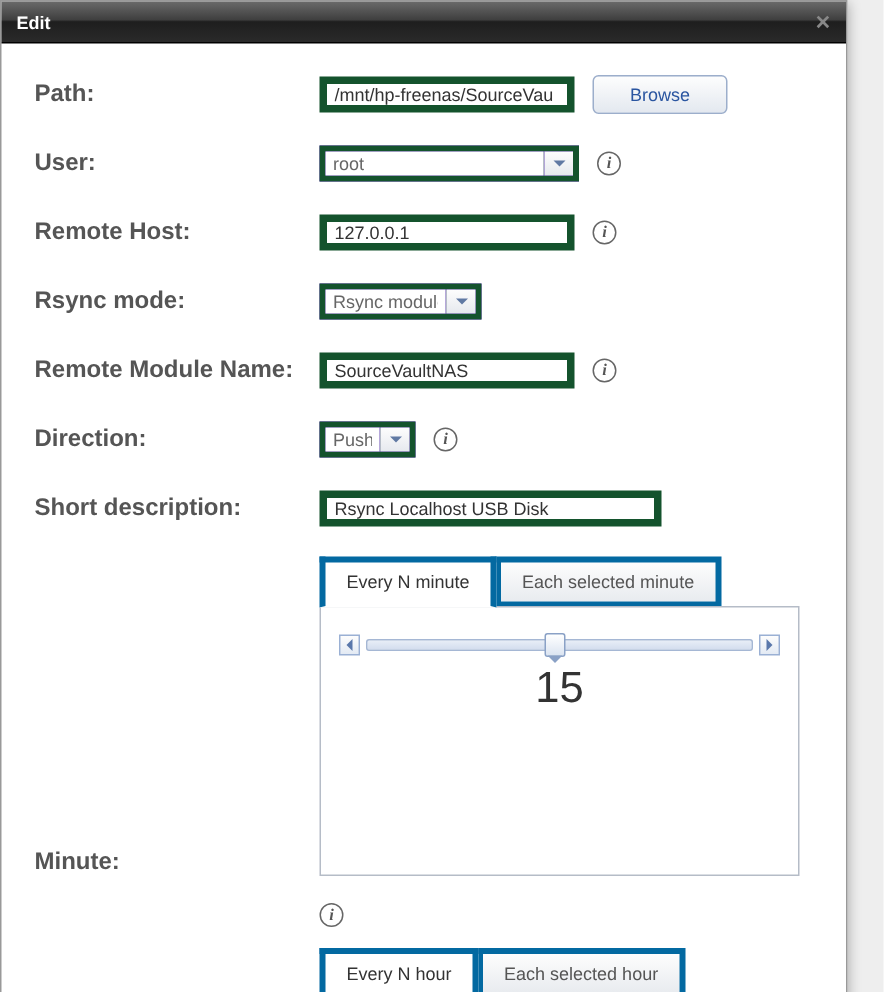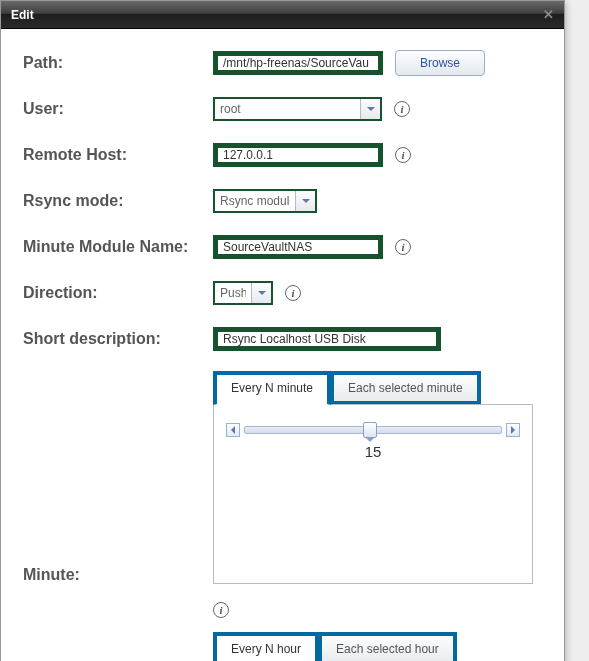--- a/index.html
+++ b/index.html
@@ -67,21 +67,21 @@
   border: 5px solid #14532d;
   padding: 2px 5px;
   font-size: 12px;
   background: #fff;
   color: #333;
 }
 .w170 { width: 170px; }
 .combo {
   display: inline-flex;
   align-items: stretch;
-  border: 2px solid #14532d;
+  border: 4px solid #14532d;
   height: 24px;
   background: #6d28d9;
 }
 .combo .combo-text {
   border: none;
   padding: 2px 5px;
   font-size: 12px;
   color: #666;
   width: 145px;
   outline: none;
@@ -211,21 +211,21 @@
   content:"";
   position:absolute;
   bottom:-5px; left:50%;
   transform:translateX(-50%);
   border-left:5px solid transparent;
   border-right:5px solid transparent;
   border-top:5px solid #8aa1c6;
 }
 .slider-value {
   text-align: center;
-  font-size: 15px;
+  font-size: 29px;
   color: #333;
   margin-top: 2px;
 }
 .info-below {
   margin-top: 6px;
   margin-left: 190px;
 }
 
 .scroll-wrap::-webkit-scrollbar { width: 16px; }
 .scroll-wrap::-webkit-scrollbar-track { background: #f0f0f0; }
@@ -275,21 +275,21 @@
       <div class="label">Rsync mode:</div>
       <div class="controls">
         <span class="combo">
           <input class="combo-text narrow" value="Rsync module" style="">
           <span class="combo-arrow"></span>
         </span>
       </div>
     </div>
 
     <div class="row">
-      <div class="label">Minute Module Name:</div>
+      <div class="label">Remote Module Name:</div>
       <div class="controls">
         <input class="text-input w170" value="SourceVaultNAS" style="">
         <span class="info-icon"></span>
       </div>
     </div>
 
     <div class="row">
       <div class="label">Direction:</div>
       <div class="controls">
         <span class="combo">

